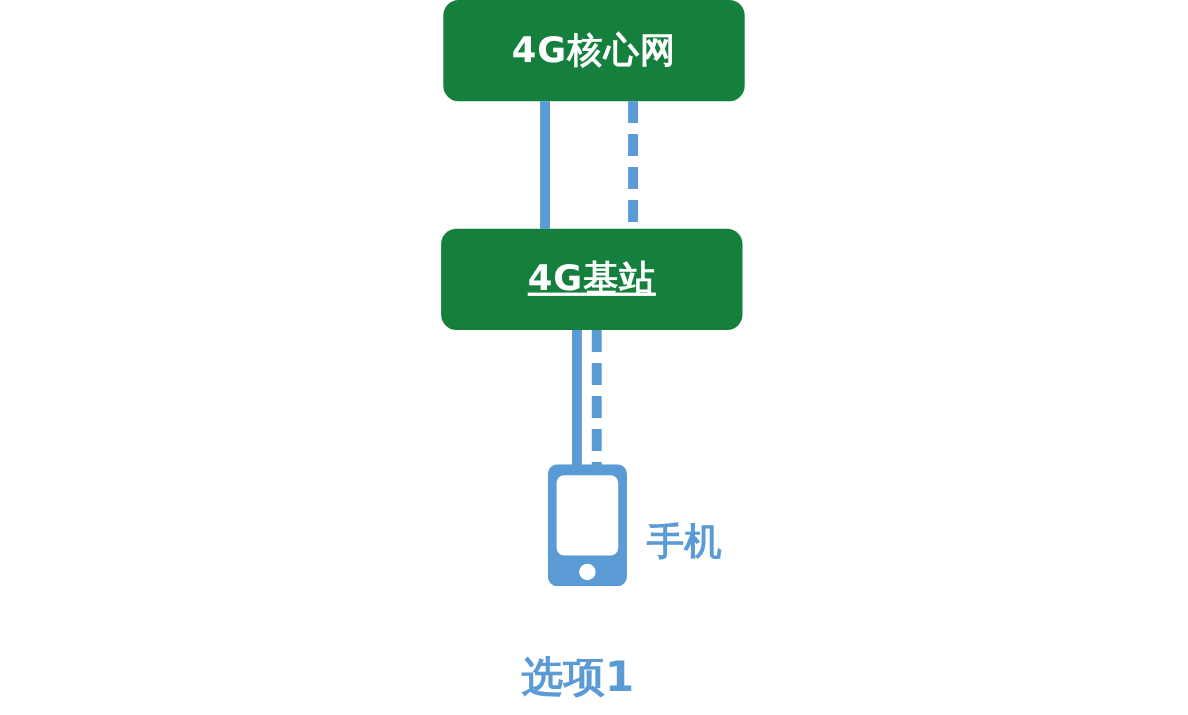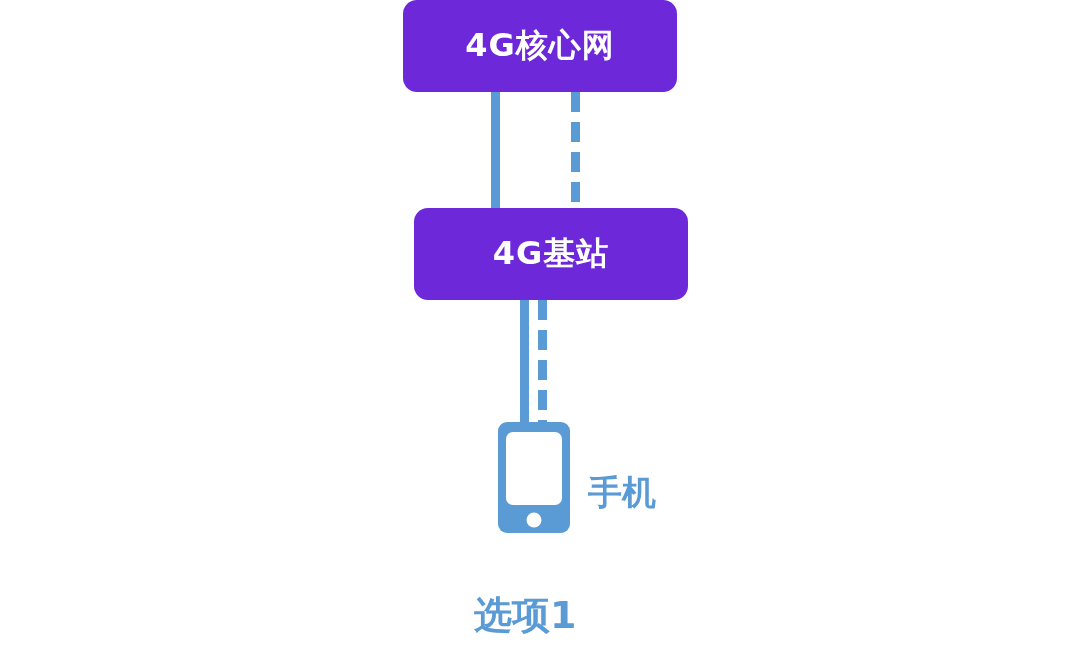--- a/index.html
+++ b/index.html
@@ -1,36 +1,36 @@
 <!DOCTYPE html>
 <html><head>
 <meta charset="utf-8">
 <style>
   html, body { margin:0; padding:0; background:#ffffff; }
   body { width:1080px; height:650px; position:relative; overflow:hidden;
          font-family:"DejaVu Sans", sans-serif; }
-  .box { position:absolute; background:#6d28d9; border-radius:14px;
+  .box { position:absolute; background:#15803d; border-radius:14px;
          display:flex; align-items:center; justify-content:center;
          color:#ffffff; font-weight:bold; font-size:32px; letter-spacing:1px; }
   .line { position:absolute; background:#5b9bd5; }
   .dash { position:absolute;
           background: repeating-linear-gradient(to bottom, #5b9bd5 0px, #5b9bd5 20px, transparent 20px, transparent 30px); }
   .label { position:absolute; color:#5b9bd5; font-weight:bold; }
 </style>
 </head>
 <body>
 
 <div class="box" style="left:403px; top:0px; width:274px; height:92px;">
   <span>4G核心网</span>
 </div>
 
 <div class="line" style="left:491px; top:92px; width:9px; height:116px;"></div>
 <div class="dash" style="left:571px; top:92px; width:9px; height:116px;"></div>
 
-<div class="box" style="left:414px; top:208px; width:274px; height:92px;">
+<div class="box" style="left:401px; top:208px; width:274px; height:92px;text-decoration:underline;">
   <span>4G基站</span>
 </div>
 
 <div class="line" style="left:520px; top:300px; width:9px; height:124px;"></div>
 <div class="dash" style="left:538px; top:300px; width:9px; height:124px;"></div>
 
 <div style="position:absolute; left:498px; top:422px; width:72px; height:111px;">
   <svg width="72" height="111" viewBox="0 0 72 111">
     <rect x="0" y="0" width="72" height="111" rx="9" fill="#5b9bd5"></rect>
     <rect x="8" y="10" width="56" height="73" rx="7" fill="#ffffff"></rect>

